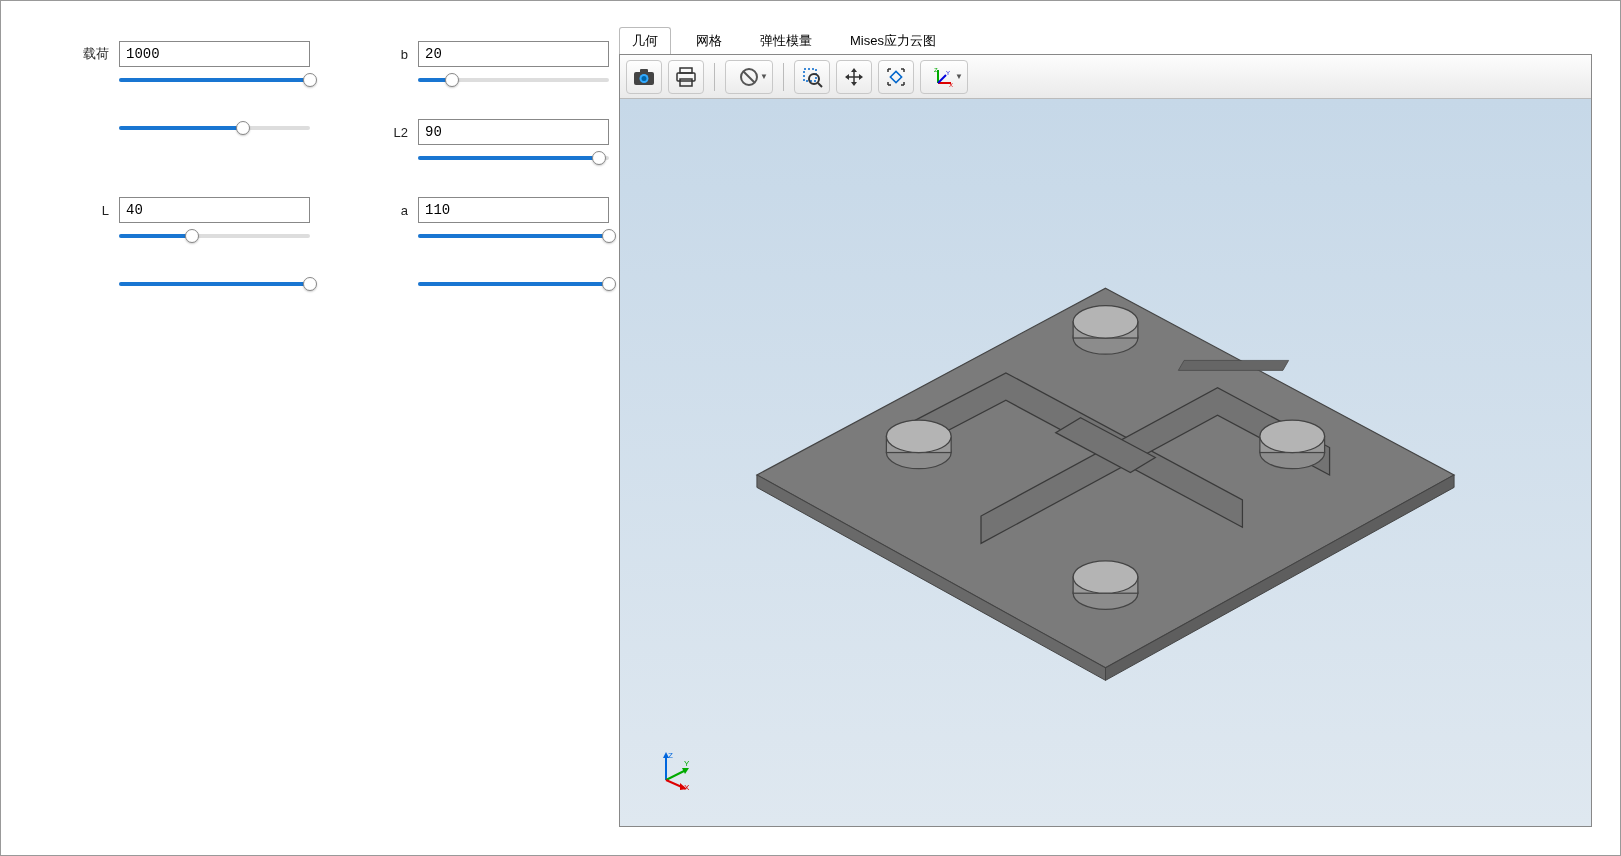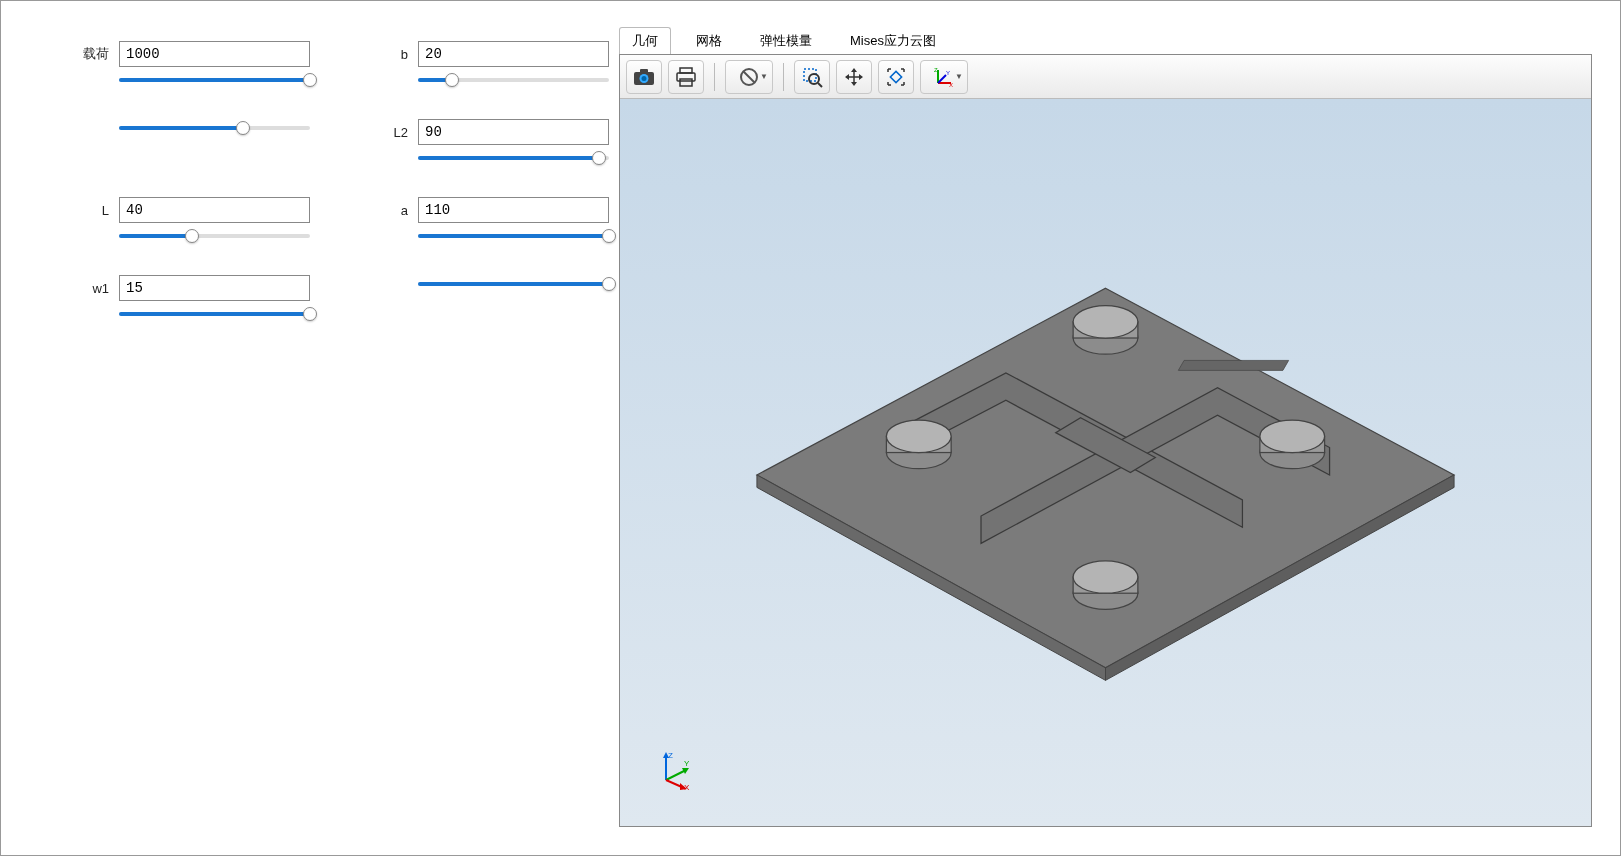--- a/index.html
+++ b/index.html
@@ -101,24 +101,20 @@
               <span class="param-label">a</span>
               <input class="param-input" value="110" style="">
             </div>
             <div class="slider">
               <div class="slider-track"></div>
               <div class="slider-fill" style="width:100%"></div>
               <div class="slider-thumb" style="left:100%"></div>
             </div>
           </div>
           <div class="param-row">
-            <div class="param-top">
-              <span class="param-label">w1</span>
-              <input class="param-input" value="15" style="">
-            </div>
             <div class="slider">
               <div class="slider-track"></div>
               <div class="slider-fill" style="width:100%"></div>
               <div class="slider-thumb" style="left:100%"></div>
             </div>
           </div>
           <div class="param-row">
             <div class="slider">
               <div class="slider-track"></div>
               <div class="slider-fill" style="width:100%"></div>

